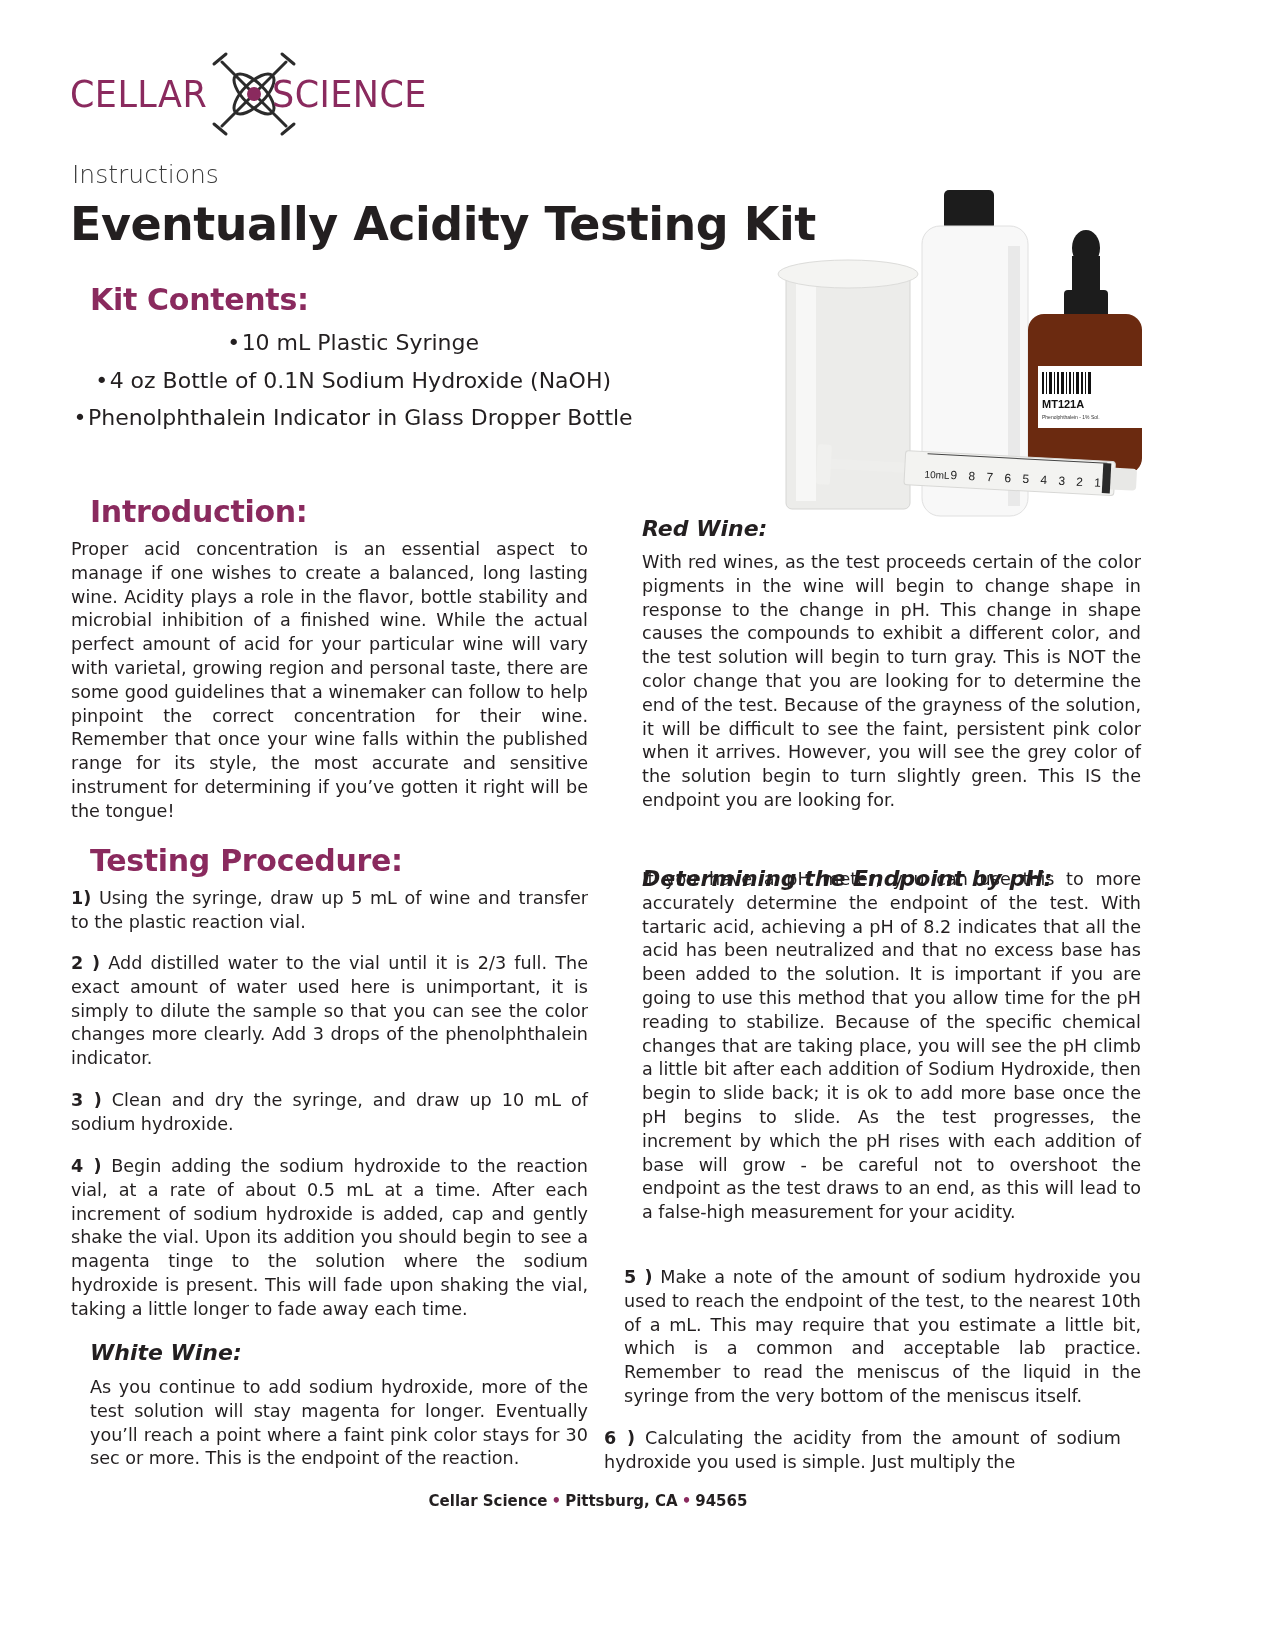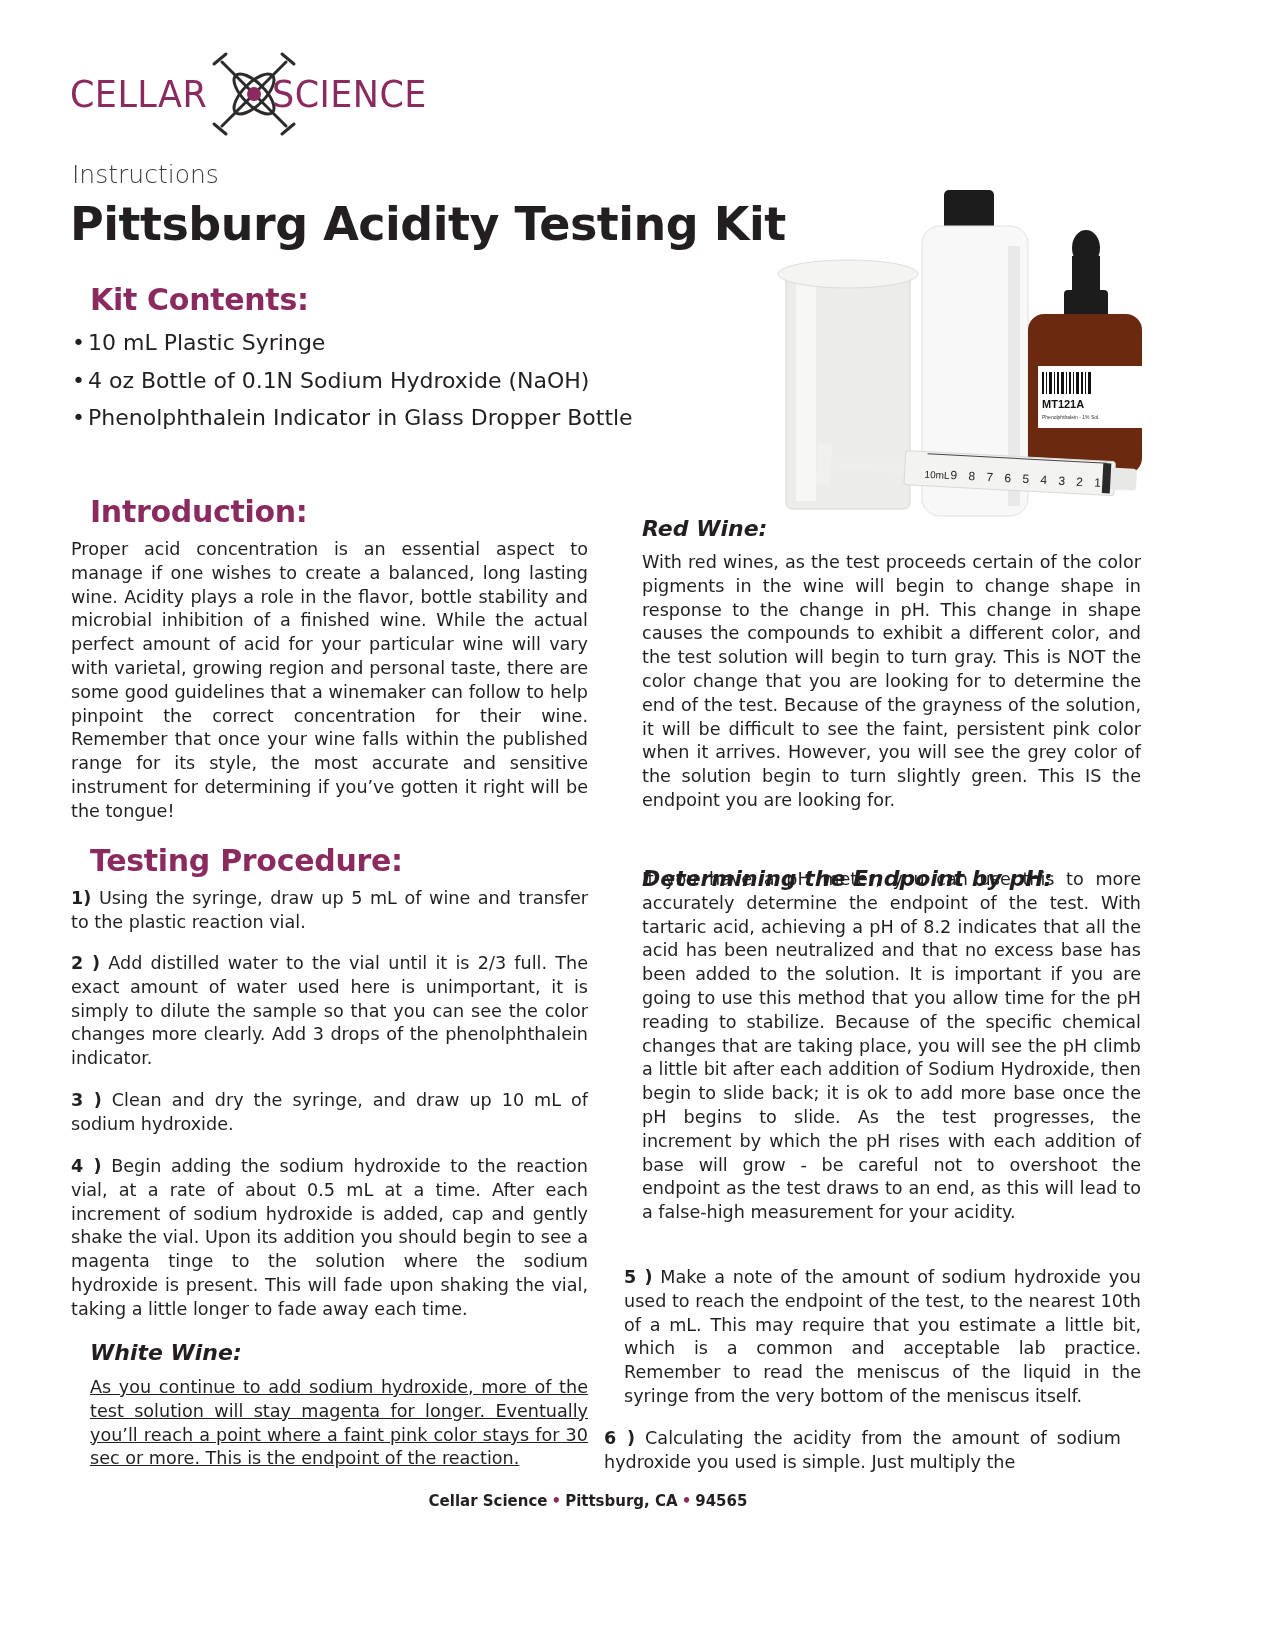--- a/index.html
+++ b/index.html
@@ -29,21 +29,21 @@
       letter-spacing: -0.5px; font-family: "DejaVu Sans", sans-serif;
     }
     .section-heading {
       font-size: 30px; font-weight: bold; color: #8a2a5e;
       font-family: "DejaVu Sans", sans-serif; letter-spacing: -0.3px; margin-left: 20px;
     }
     .sub-heading {
       font-size: 22px; font-weight: bold; font-style: italic; color: #231f20;
       font-family: "DejaVu Sans", sans-serif;
     }
-    .kit-list { left: 72px; top: 324px; margin: 0; padding: 0; list-style: none; }
+    .kit-list { left: 72px; top: 324px; margin: 0; padding: 0; list-style: none; text-align: center; }
     .kit-list li {
       font-size: 22px; line-height: 37.5px; color: #231f20; white-space: nowrap;
     }
     .kit-list li .bullet { display: inline-block; width: 16px; }
 
     .body-text {
       font-size: 17.6px; line-height: 23.8px; color: #231f20;
       text-align: justify; font-family: "DejaVu Sans", sans-serif;
     }
     .step-num { font-weight: bold; }
@@ -73,21 +73,21 @@
       <line x1="72" y1="84" x2="84" y2="74"></line>
       <ellipse cx="44" cy="44" rx="26" ry="11" transform="rotate(45 44 44)"></ellipse>
       <ellipse cx="44" cy="44" rx="26" ry="11" transform="rotate(-45 44 44)"></ellipse>
     </g>
     <circle cx="44" cy="44" r="7" fill="#8a2a5e"></circle>
   </svg>
   <span class="logo-word right">SCIENCE</span>
 </div>
 
 <div class="abs instructions-label">Instructions</div>
-<div class="abs doc-title">Pittsburg Acidity Testing Kit</div>
+<div class="abs doc-title">Eventually Acidity Testing Kit</div>
 
 <div class="abs section-heading" style="left:70px; top:282px;">Kit Contents:</div>
 <ul class="abs kit-list">
   <li><span class="bullet">•</span><span>10 mL Plastic Syringe</span></li>
   <li><span class="bullet">•</span><span>4 oz Bottle of 0.1N Sodium Hydroxide (NaOH)</span></li>
   <li><span class="bullet">•</span><span>Phenolphthalein Indicator in Glass Dropper Bottle</span></li>
 </ul>
 
 <svg class="abs photo" viewBox="0 0 366 340">
 
@@ -168,21 +168,21 @@
 <div class="abs body-text" style="left:71px; top:1089px; width:517px;">
   <span class="step-num">3 )</span>
   <span>Clean and dry the syringe, and draw up 10 mL of sodium hydroxide.</span>
 </div>
 <div class="abs body-text" style="left:71px; top:1155px; width:517px;">
   <span class="step-num">4 )</span>
   <span>Begin adding the sodium hydroxide to the reaction vial, at a rate of about 0.5 mL at a time. After each increment of sodium hydroxide is added, cap and gently shake the vial. Upon its addition you should begin to see a magenta tinge to the solution where the sodium hydroxide is present. This will fade upon shaking the vial, taking a little longer to fade away each time.</span>
 </div>
 
 <div class="abs sub-heading" style="left:90px; top:1340px;">White Wine:</div>
-<div class="abs body-text" style="left:90px; top:1376px; width:498px;text-decoration:underline;">As you continue to add sodium hydroxide, more of the test solution will stay magenta for longer. Eventually you’ll reach a point where a faint pink color stays for 30 sec or more. This is the endpoint of the reaction.</div>
+<div class="abs body-text" style="left:90px; top:1376px; width:498px;">As you continue to add sodium hydroxide, more of the test solution will stay magenta for longer. Eventually you’ll reach a point where a faint pink color stays for 30 sec or more. This is the endpoint of the reaction.</div>
 
 <div class="abs sub-heading" style="left:642px; top:516px;">Red Wine:</div>
 <div class="abs body-text" style="left:642px; top:551px; width:499px;">With red wines, as the test proceeds certain of the color pigments in the wine will begin to change shape in response to the change in pH. This change in shape causes the compounds to exhibit a different color, and the test solution will begin to turn gray. This is NOT the color change that you are looking for to determine the end of the test. Because of the grayness of the solution, it will be difficult to see the faint, persistent pink color when it arrives. However, you will see the grey color of the solution begin to turn slightly green. This IS the endpoint you are looking for.</div>
 
 <div class="abs sub-heading" style="left:642px; top:832px;margin-top:34px;">Determining the Endpoint by pH:</div>
 <div class="abs body-text" style="left:642px; top:868px; width:499px;">If you have a pH meter, you can use this to more accurately determine the endpoint of the test. With tartaric acid, achieving a pH of 8.2 indicates that all the acid has been neutralized and that no excess base has been added to the solution. It is important if you are going to use this method that you allow time for the pH reading to stabilize. Because of the specific chemical changes that are taking place, you will see the pH climb a little bit after each addition of Sodium Hydroxide, then begin to slide back; it is ok to add more base once the pH begins to slide. As the test progresses, the increment by which the pH rises with each addition of base will grow - be careful not to overshoot the endpoint as the test draws to an end, as this will lead to a false-high measurement for your acidity.</div>
 
 <div class="abs body-text" style="left:624px; top:1266px; width:517px;">
   <span class="step-num">5 )</span>
   <span>Make a note of the amount of sodium hydroxide you used to reach the endpoint of the test, to the nearest 10th of a mL. This may require that you estimate a little bit, which is a common and acceptable lab practice. Remember to read the meniscus of the liquid in the syringe from the very bottom of the meniscus itself.</span>

